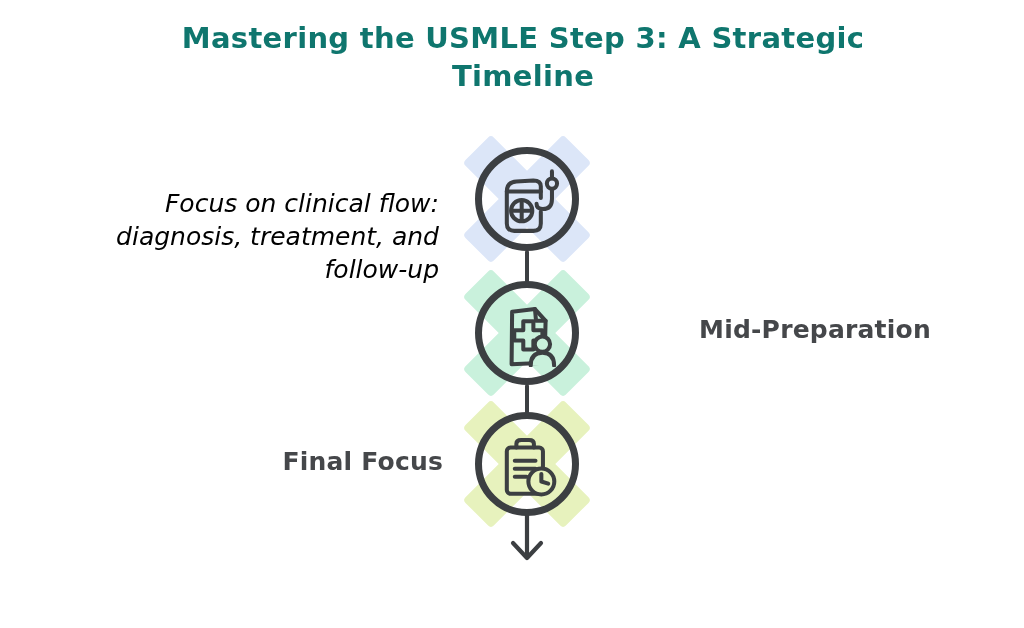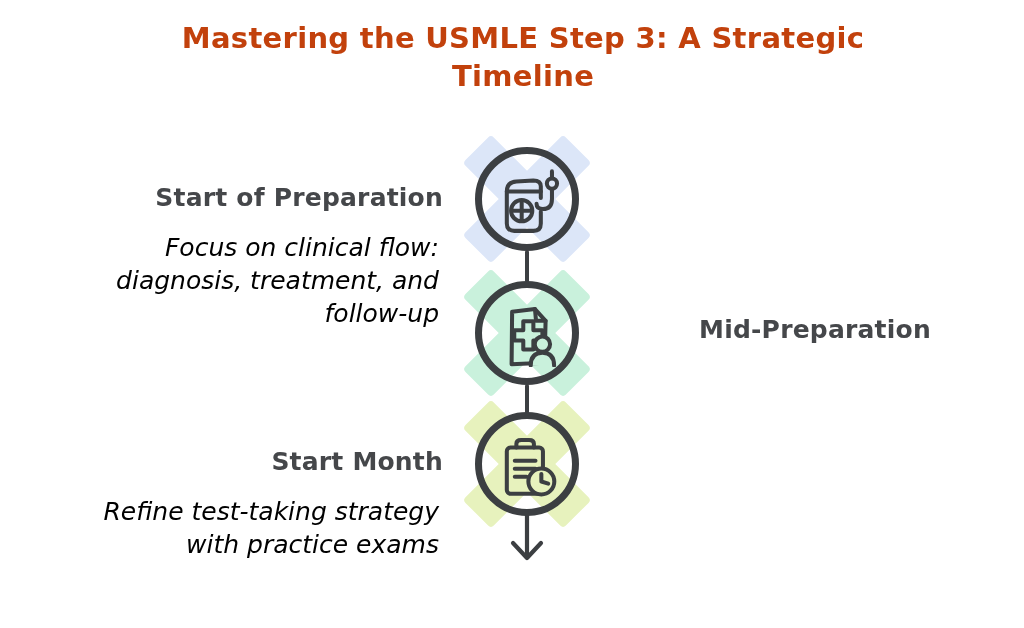--- a/index.html
+++ b/index.html
@@ -16,21 +16,21 @@
   .title {
     position: absolute;
     left: 123px;
     top: 20px;
     width: 800px;
     text-align: center;
     font-size: 29px;
     font-weight: bold;
     line-height: 1.3;
     letter-spacing: 0.3px;
-    color: #c2410c;
+    color: #0f766e;
   }
 
   
   .milestone { position: absolute; }
   .milestone.left  { text-align: right; }
   .milestone.right { text-align: center; }
   .milestone .heading {
     font-size: 25px;
     font-weight: bold;
     color: #45474a;
@@ -114,31 +114,29 @@
   }
 </style>
 </head>
 <body>
 
 <div class="stage">
 
   <div class="title">Mastering the USMLE Step 3: A Strategic Timeline</div>
 
   <div class="milestone left" id="milestone-0">
-    <div class="heading">Start of Preparation</div>
     <p class="desc">Focus on clinical flow: diagnosis, treatment, and follow-up</p>
   </div>
 
   <div class="milestone right" id="milestone-1">
     <div class="heading">Mid-Preparation</div>
   </div>
 
   <div class="milestone left" id="milestone-2">
-    <div class="heading">Start Month</div>
-    <p class="desc">Refine test-taking strategy with practice exams</p>
+    <div class="heading">Final Focus</div>
   </div>
 
   <div class="connector" id="connector-0"></div>
   <div class="connector" id="connector-1"></div>
 
   <div class="node" id="node-0">
     <div class="brush a" style="background: rgb(220, 230, 248);"></div>
     <div class="brush b" style="background: rgb(220, 230, 248);"></div>
     <div class="ring"></div>
     <svg class="icon" viewBox="0 0 64 64">

